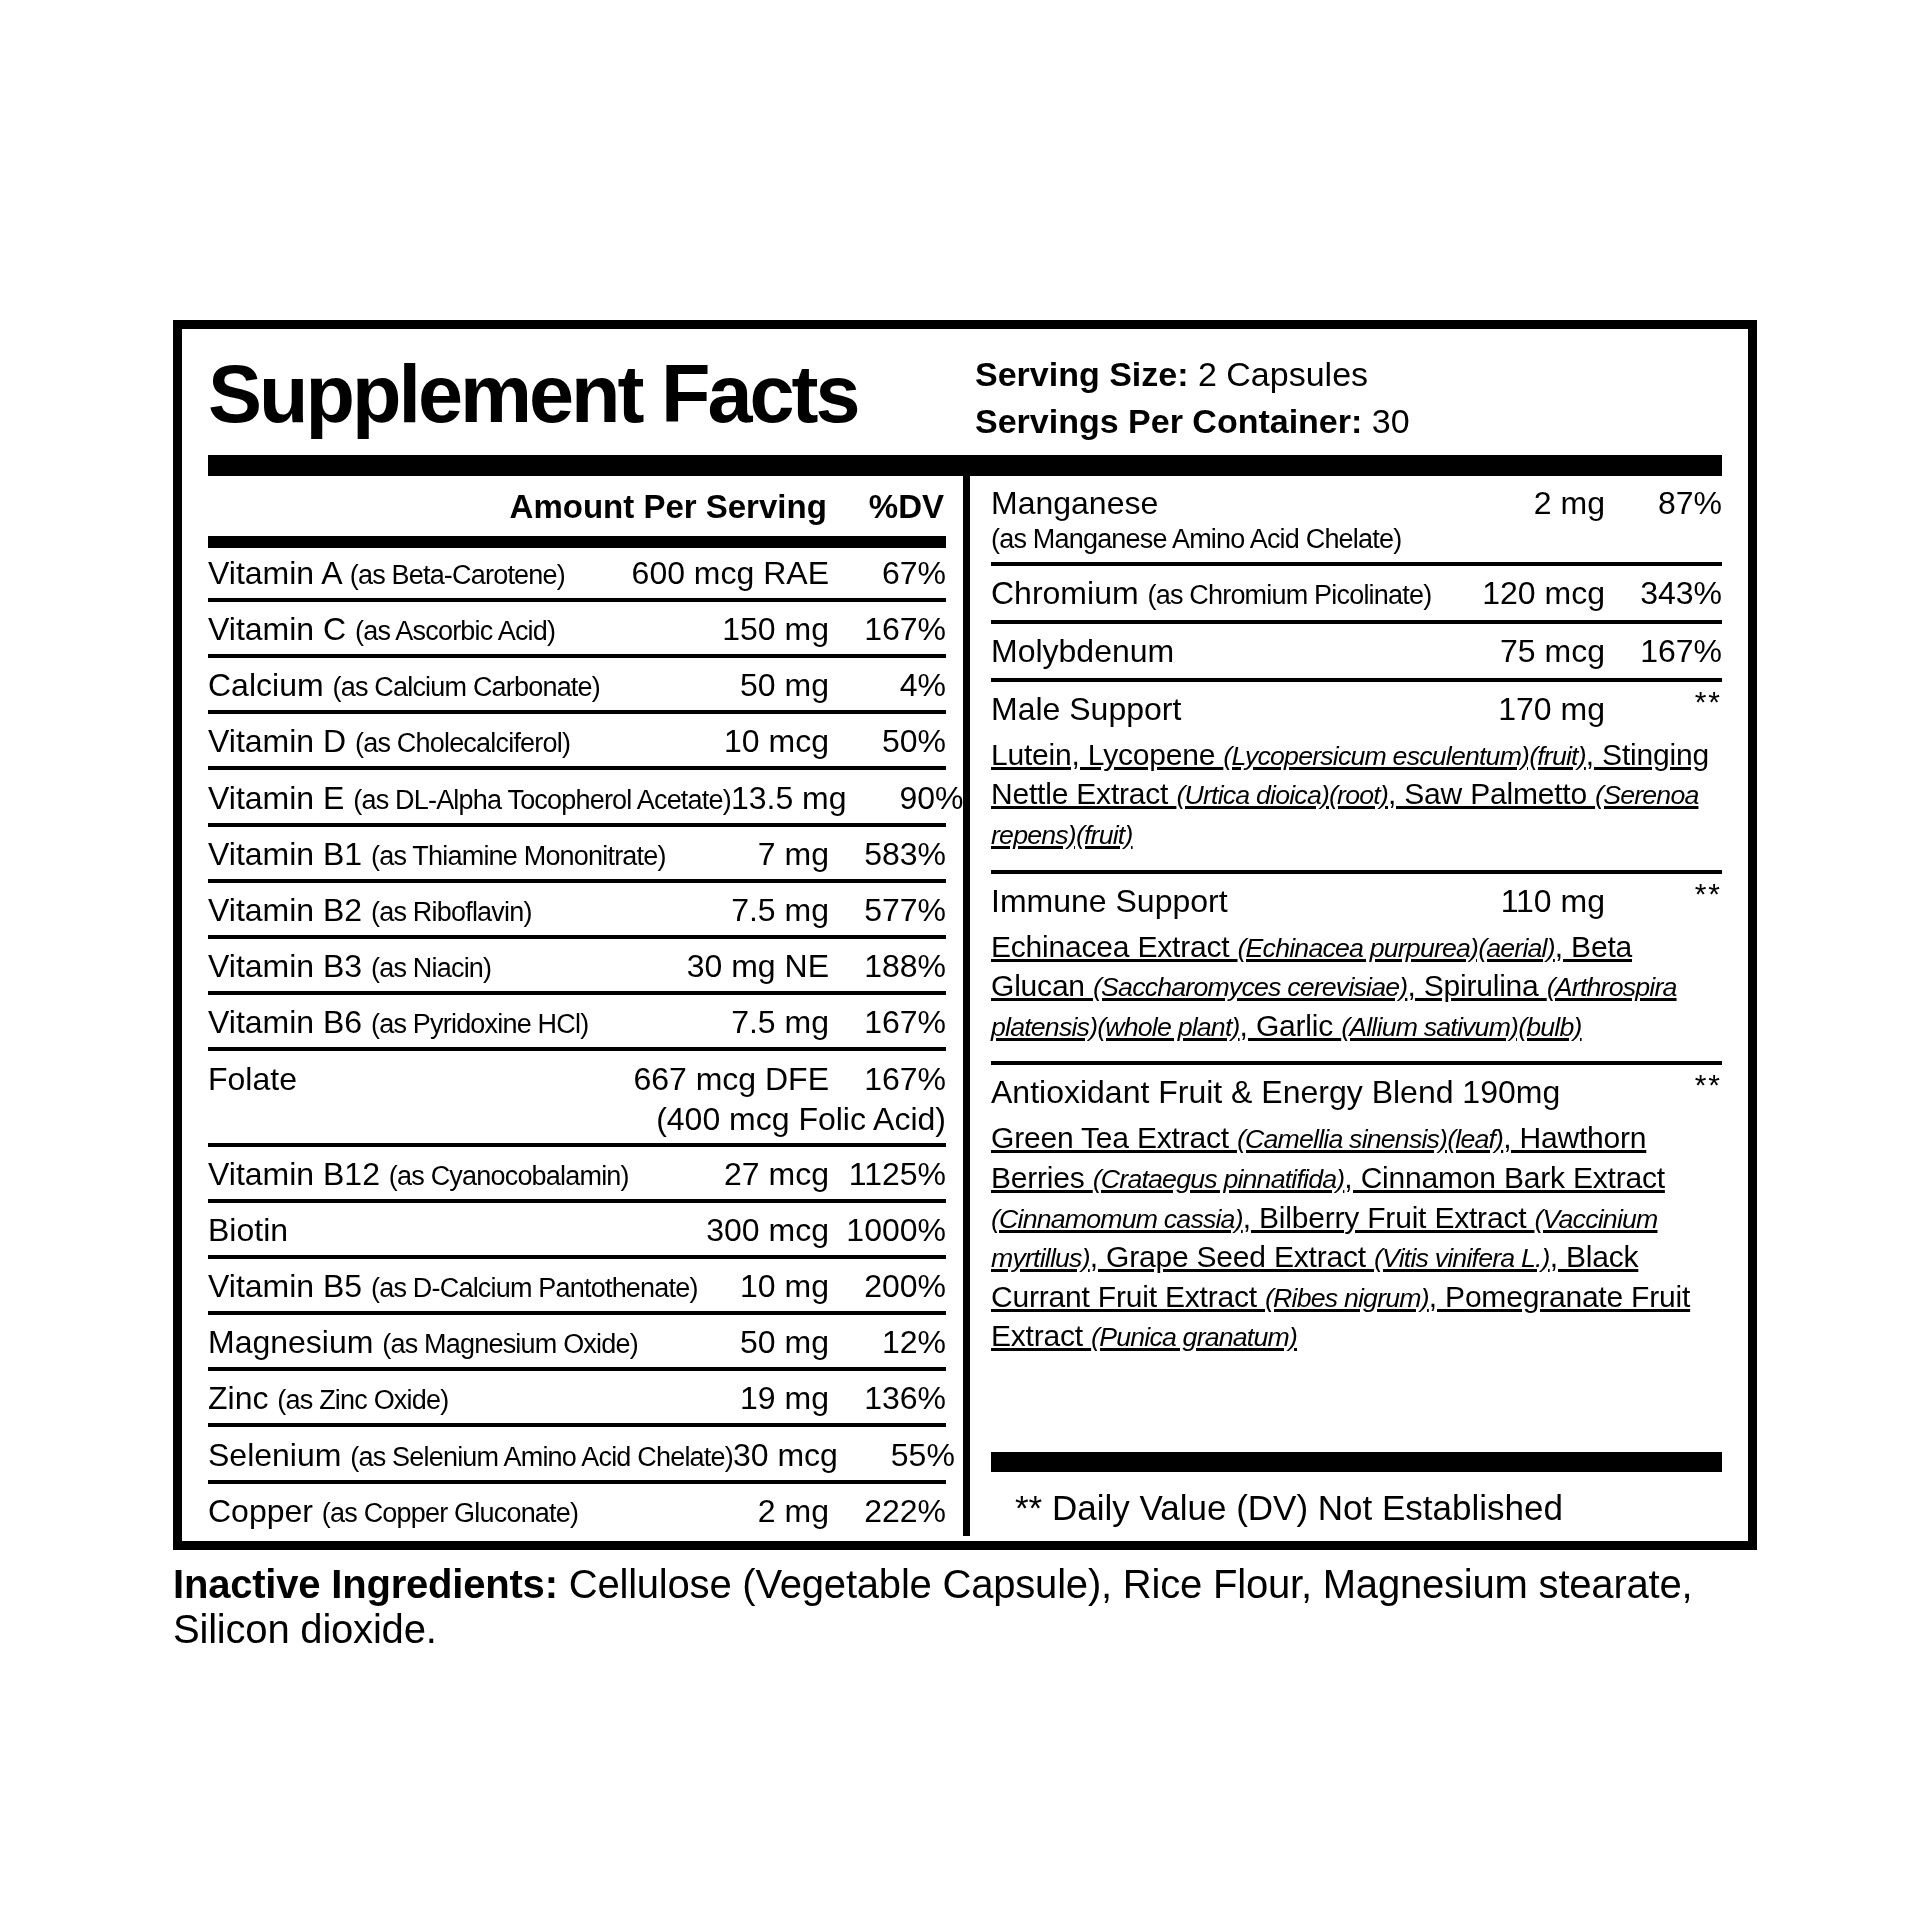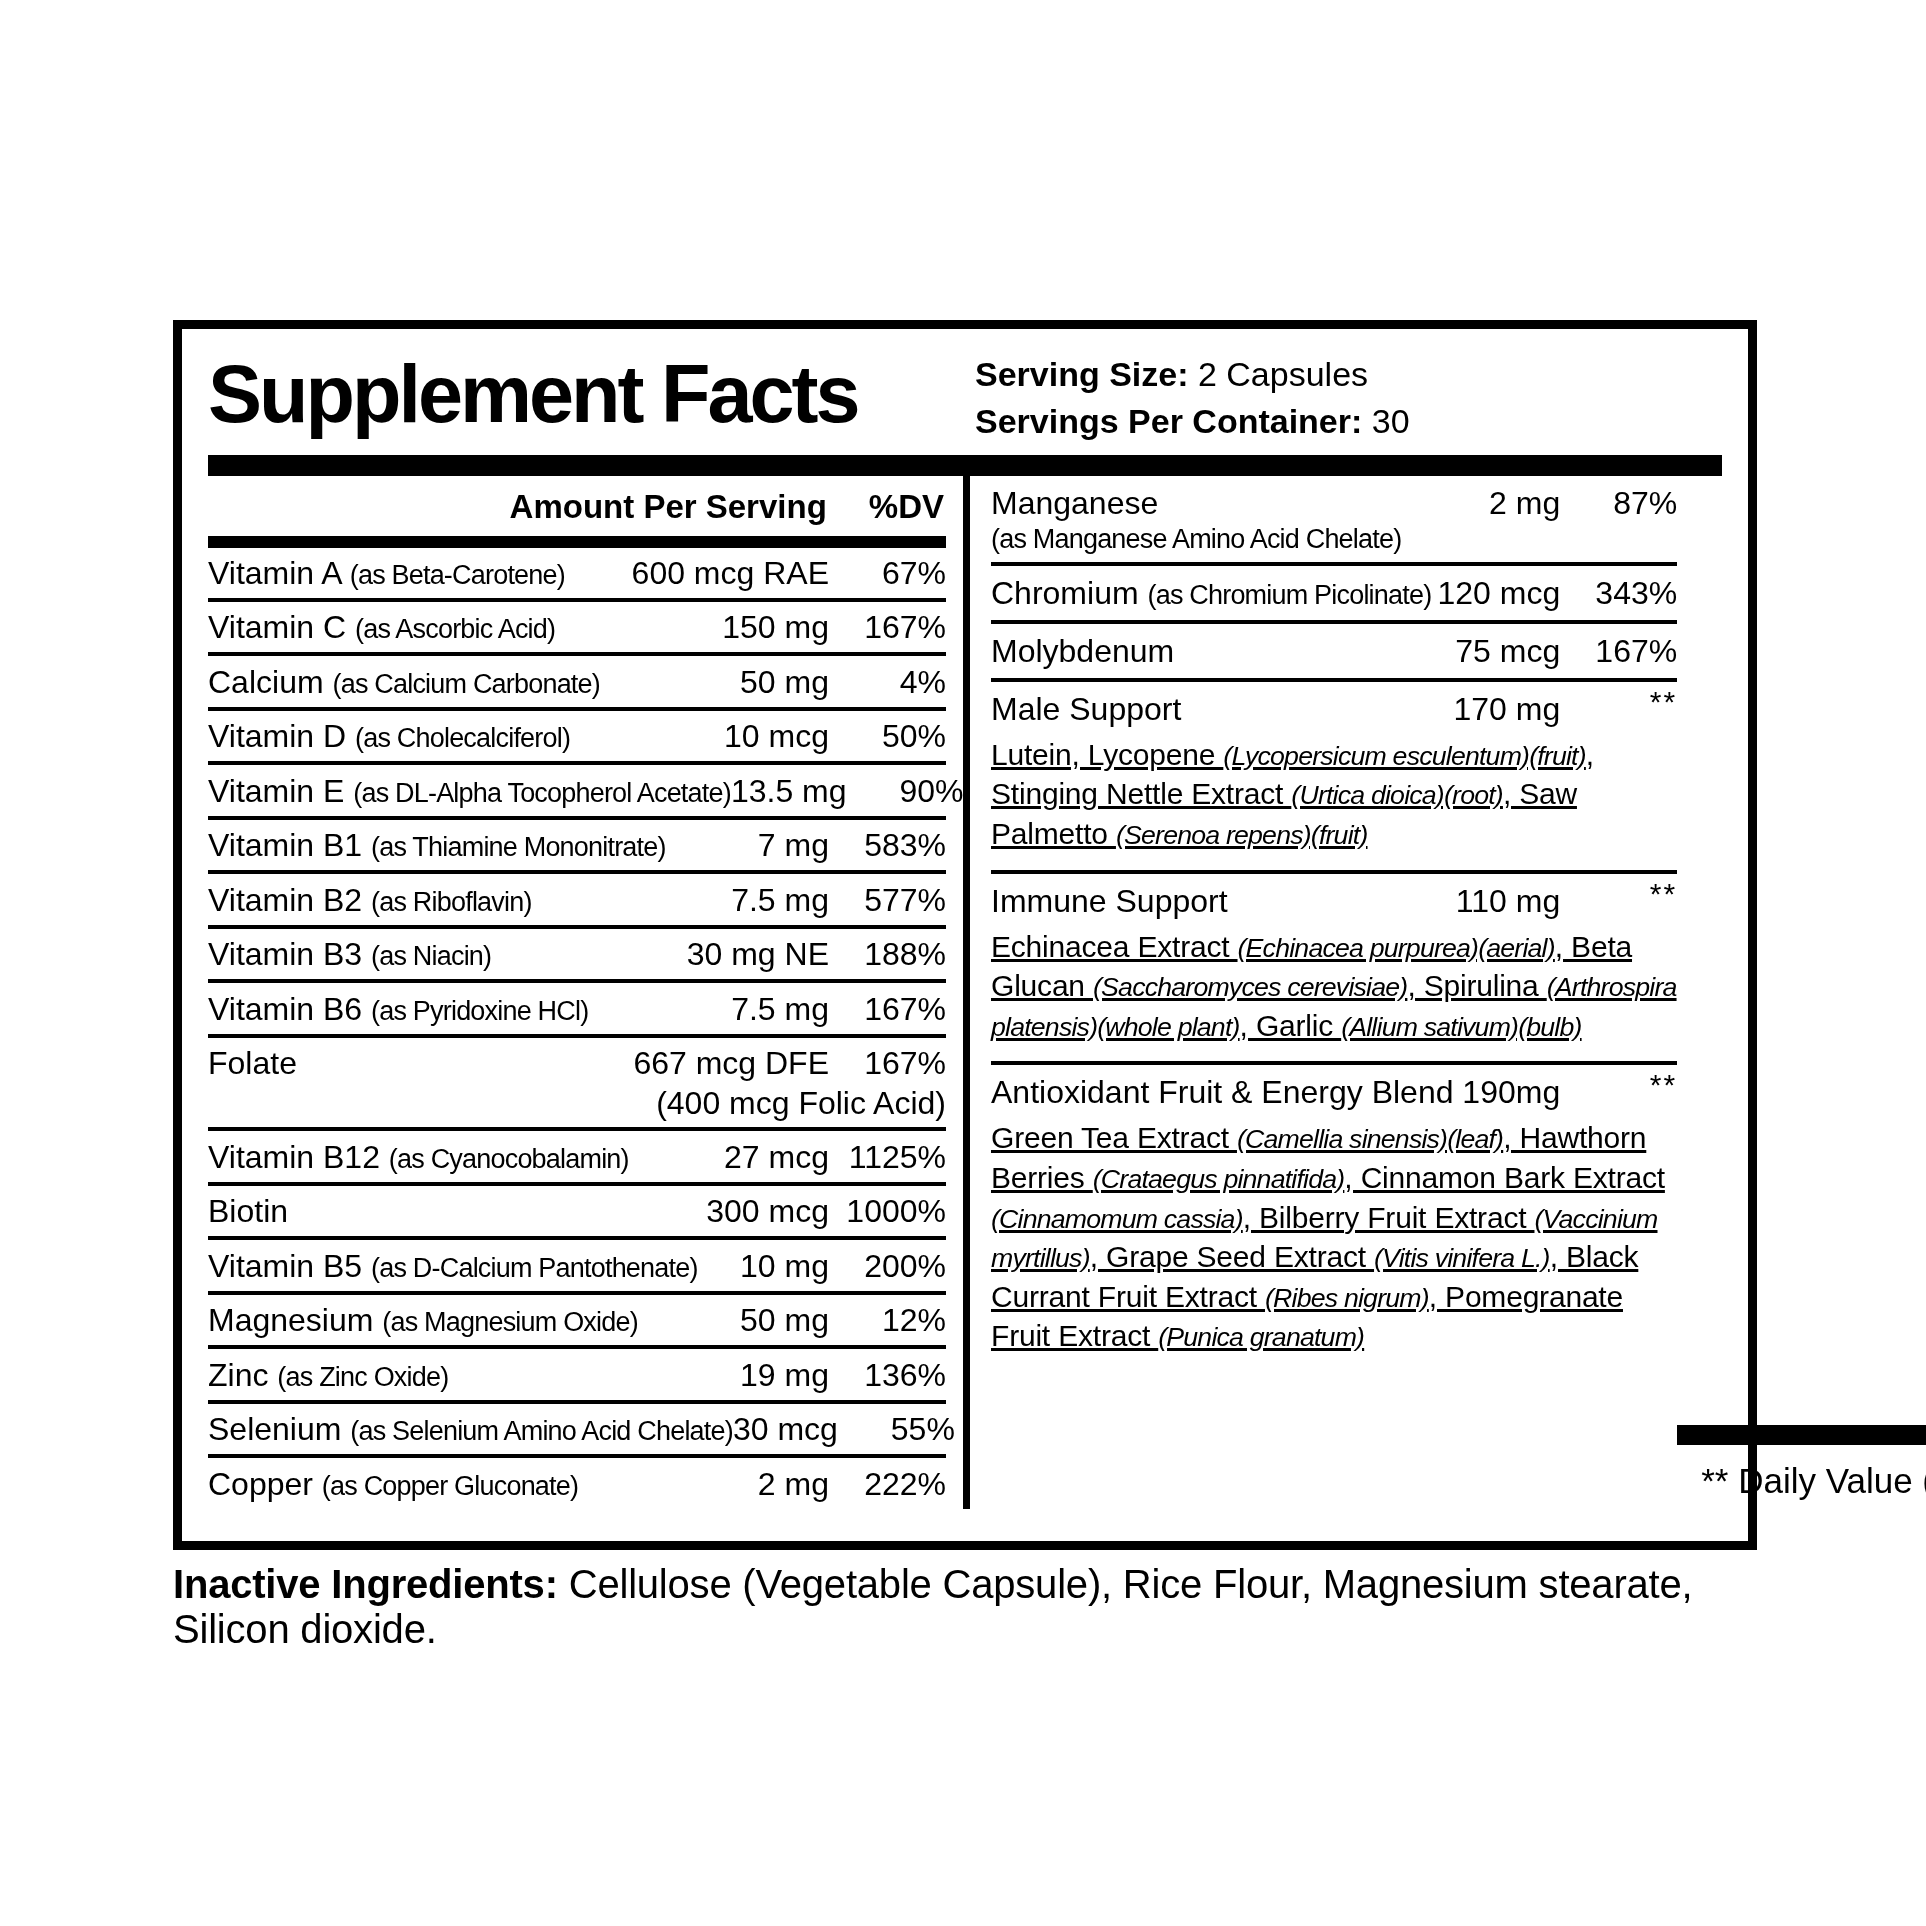--- a/index.html
+++ b/index.html
@@ -1,30 +1,30 @@
 <!DOCTYPE html>
 <html><head>
 <meta charset="utf-8">
 <style>
   html,body{margin:0;padding:0;background:#fff;}
   .page{position:relative;width:1927px;height:1927px;background:#ffffff;
         font-family:"Liberation Sans", sans-serif;color:#000;overflow:hidden;}
   .content{position:absolute;left:173px;top:320px;width:1584px;}
   .panel{box-sizing:border-box;width:1584px;height:1230px;border:9px solid #000;
-         padding:12px 26px 32px 26px;display:flex;flex-direction:column;background:#fff;}
+         padding:12px 26px 5px 26px;display:flex;flex-direction:column;background:#fff;}
   .panel-header{display:flex;align-items:flex-start;}
   .title{width:767px;margin:0;font-size:81px;font-weight:bold;letter-spacing:-3px;
          line-height:1.02;padding-top:12px;white-space:nowrap;}
   .serving-info{font-size:34px;line-height:1.38;padding-top:10px;}
   .serving-info b{font-weight:bold;}
   .thick-bar{height:21px;background:#000;margin-top:10px;flex:none;}
   .columns{flex:1;display:flex;min-height:0;margin-top:0;}
   .col-left{width:738px;display:flex;flex-direction:column;}
   .vdivider{width:7px;background:#000;margin-left:17px;flex:none;}
-  .col-right{flex:1;margin-left:21px;display:flex;}
+  .col-right{flex:1;margin-left:21px;display:flex;flex-direction:column;}
   .col-header{display:flex;justify-content:flex-end;align-items:baseline;gap:42px;
               font-weight:bold;font-size:33px;padding:12px 2px 10px 0;text-align:center;}
   .mid-bar{height:12px;background:#000;flex:none;}
   #left-rows{flex:1;display:flex;flex-direction:column;justify-content:space-between;}
   .nrow{border-bottom:4px solid #000;padding:5px 0 5px;}
   .nrow:last-child{border-bottom:none;}
   .nline{display:flex;align-items:baseline;font-size:32px;line-height:1.25;}
   .nname{white-space:nowrap;}
   .nas{font-size:27px;letter-spacing:-0.8px;}
   .namt{margin-left:auto;white-space:nowrap;}

